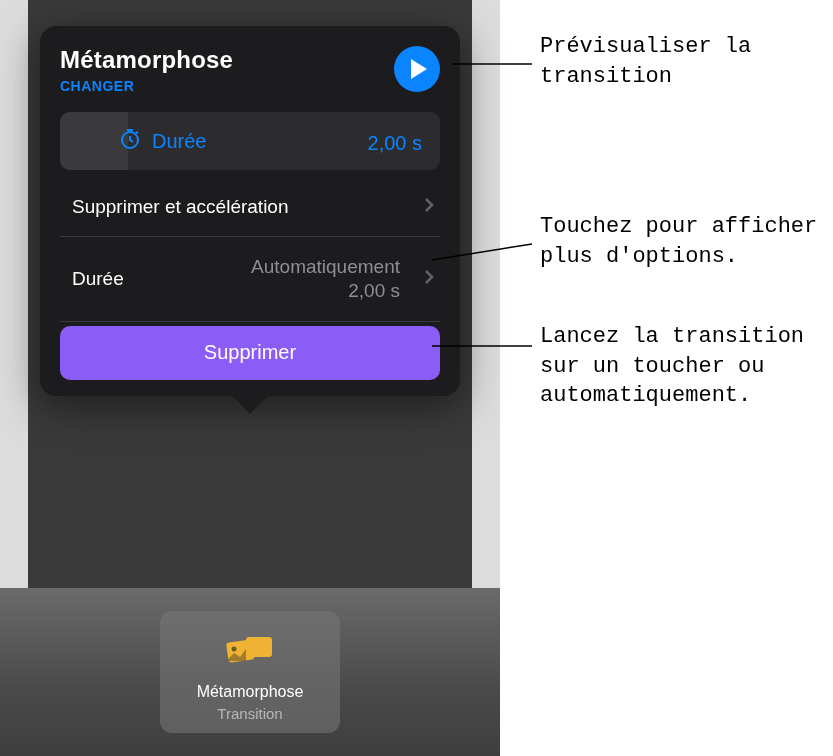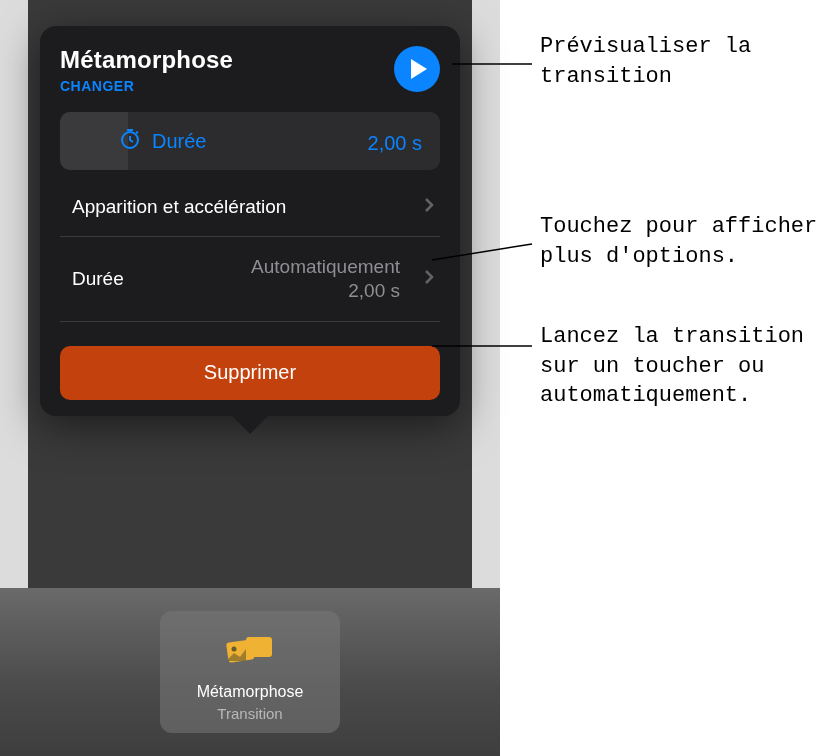--- a/index.html
+++ b/index.html
@@ -156,29 +156,29 @@
       font-size: 19px;
       text-align: right;
       line-height: 1.25;
     }
     .chevron {
       color: #636366;
       flex-shrink: 0;
     }
 
     .delete-button {
-      background: #c2410c;
+      background: #8b5cf6;
       border-radius: 10px;
       height: 54px;
       display: flex;
       align-items: center;
       justify-content: center;
       color: #fff;
       font-size: 20px;
-      margin-top: 24px;
+      margin-top: 4px;
     }
 
     .bottom-block {
       position: absolute;
       bottom: 0; left: 0;
       width: 500px;
       height: 168px;
       background: linear-gradient(180deg, #6a6a6a 0%, #4a4a4a 60%, #3e3e3e 100%);
       display: flex;
       align-items: center;
@@ -270,21 +270,21 @@
               <path d="M18 6l2-1"></path>
             </svg>
           </span>
           <span class="duration-label">Durée</span>
         </div>
         <span class="duration-value">2,00 s</span>
       </div>
     </div>
 
     <div class="option-row">
-      <span class="option-label">Apparition et accélération</span>
+      <span class="option-label">Supprimer et accélération</span>
       <span class="option-value-group">
         <span class="chevron">
           <svg width="10" height="16" viewBox="0 0 10 16" fill="none" stroke="currentColor" stroke-width="2.5">
             <path d="M2 2l6 6-6 6"></path>
           </svg>
         </span>
       </span>
     </div>
 
     <div class="option-row">

